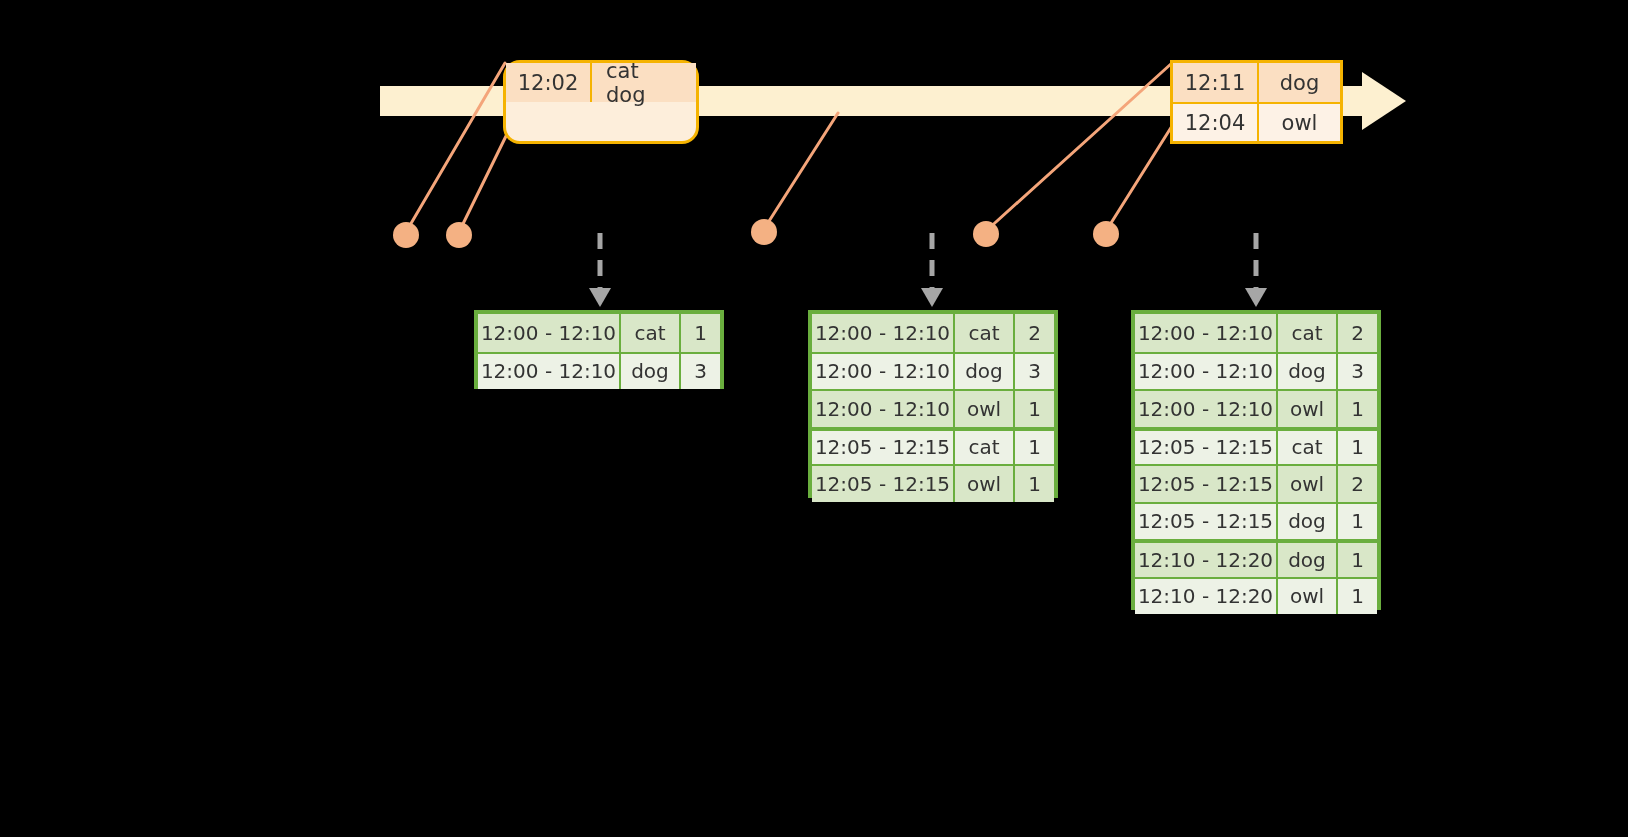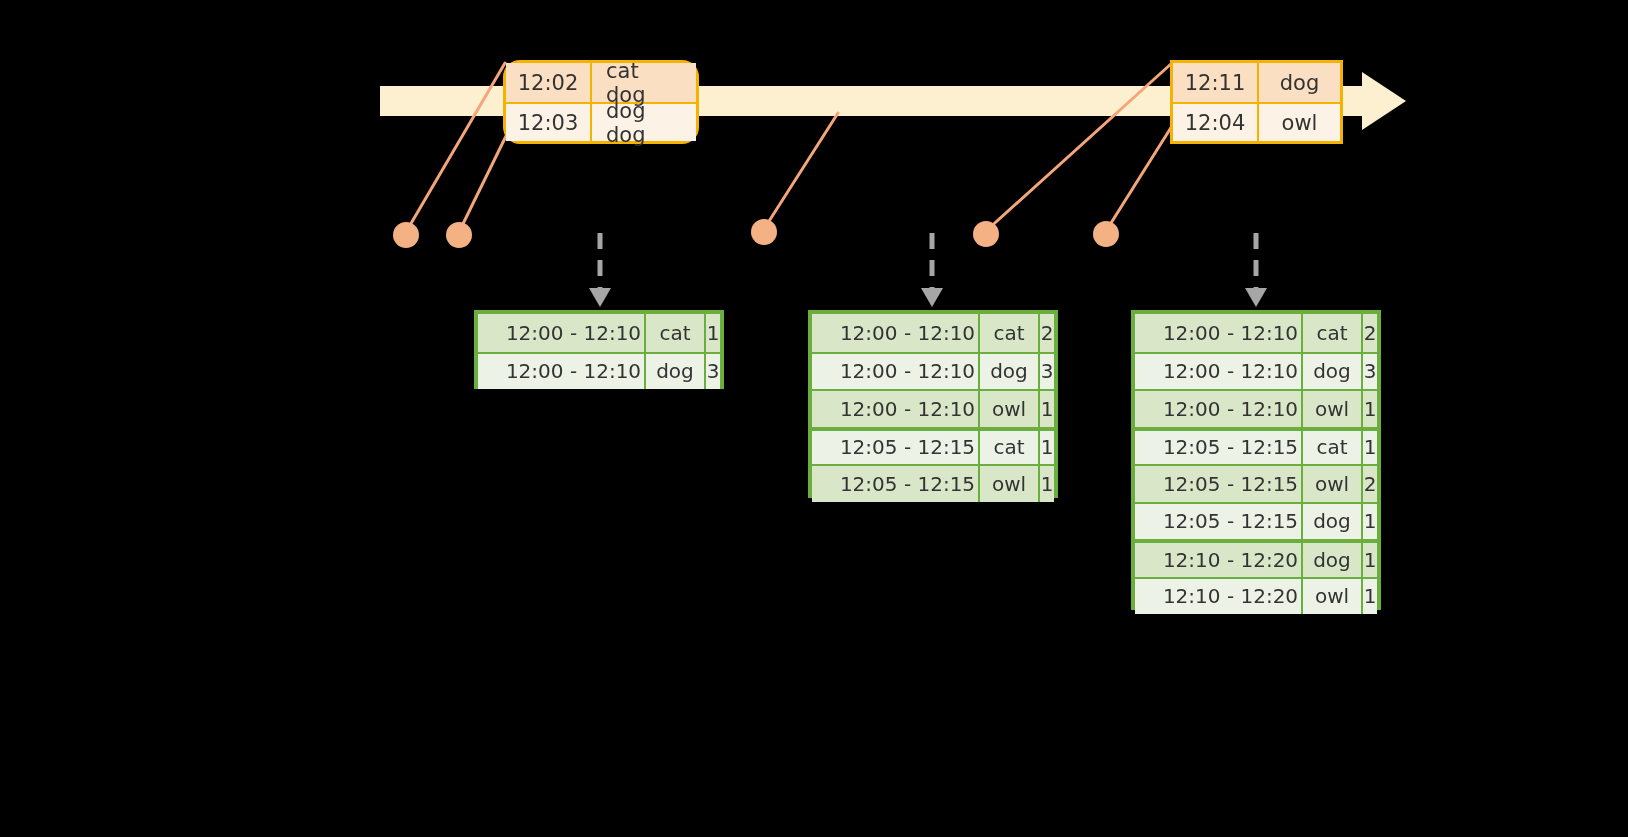--- a/index.html
+++ b/index.html
@@ -83,21 +83,20 @@
   .rt-row + .rt-row { border-top: 2px solid #6aae3e; }
   .rt-sep { border-top: 4px solid #6aae3e !important; }
   .rt-win {
     display: flex;
     align-items: center;
     justify-content: center;
     font-size: 20px;
     color: #333333;
     border-right: 2px solid #6aae3e;
     box-sizing: border-box;
-    margin-left: 25px;
   }
   .rt-key {
     display: flex;
     align-items: center;
     justify-content: center;
     font-size: 20px;
     color: #333333;
     border-right: 2px solid #6aae3e;
     box-sizing: border-box;
   }
@@ -152,24 +151,20 @@
         <polygon points="1245,288 1267,288 1256,307" fill="#a6a6a6" stroke="none"></polygon>
       </g>
     </g>
   </svg>
 
   <div class="event-box" style="left:503px; top:60px; width:196px; height:84px;border-radius:17px;">
     <div class="event-row shade-a">
       <div class="ev-time">12:02</div>
       <div class="ev-val">cat dog</div>
     </div>
-    <div class="event-row shade-b">
-      <div class="ev-time">12:03</div>
-      <div class="ev-val">dog dog</div>
-    </div>
   </div>
 
 
   <div class="event-box" style="left:1170px; top:60px; width:173px; height:84px;">
     <div class="event-row shade-a">
       <div class="ev-time">12:11</div>
       <div class="ev-val">dog</div>
     </div>
     <div class="event-row shade-b">
       <div class="ev-time">12:04</div>

